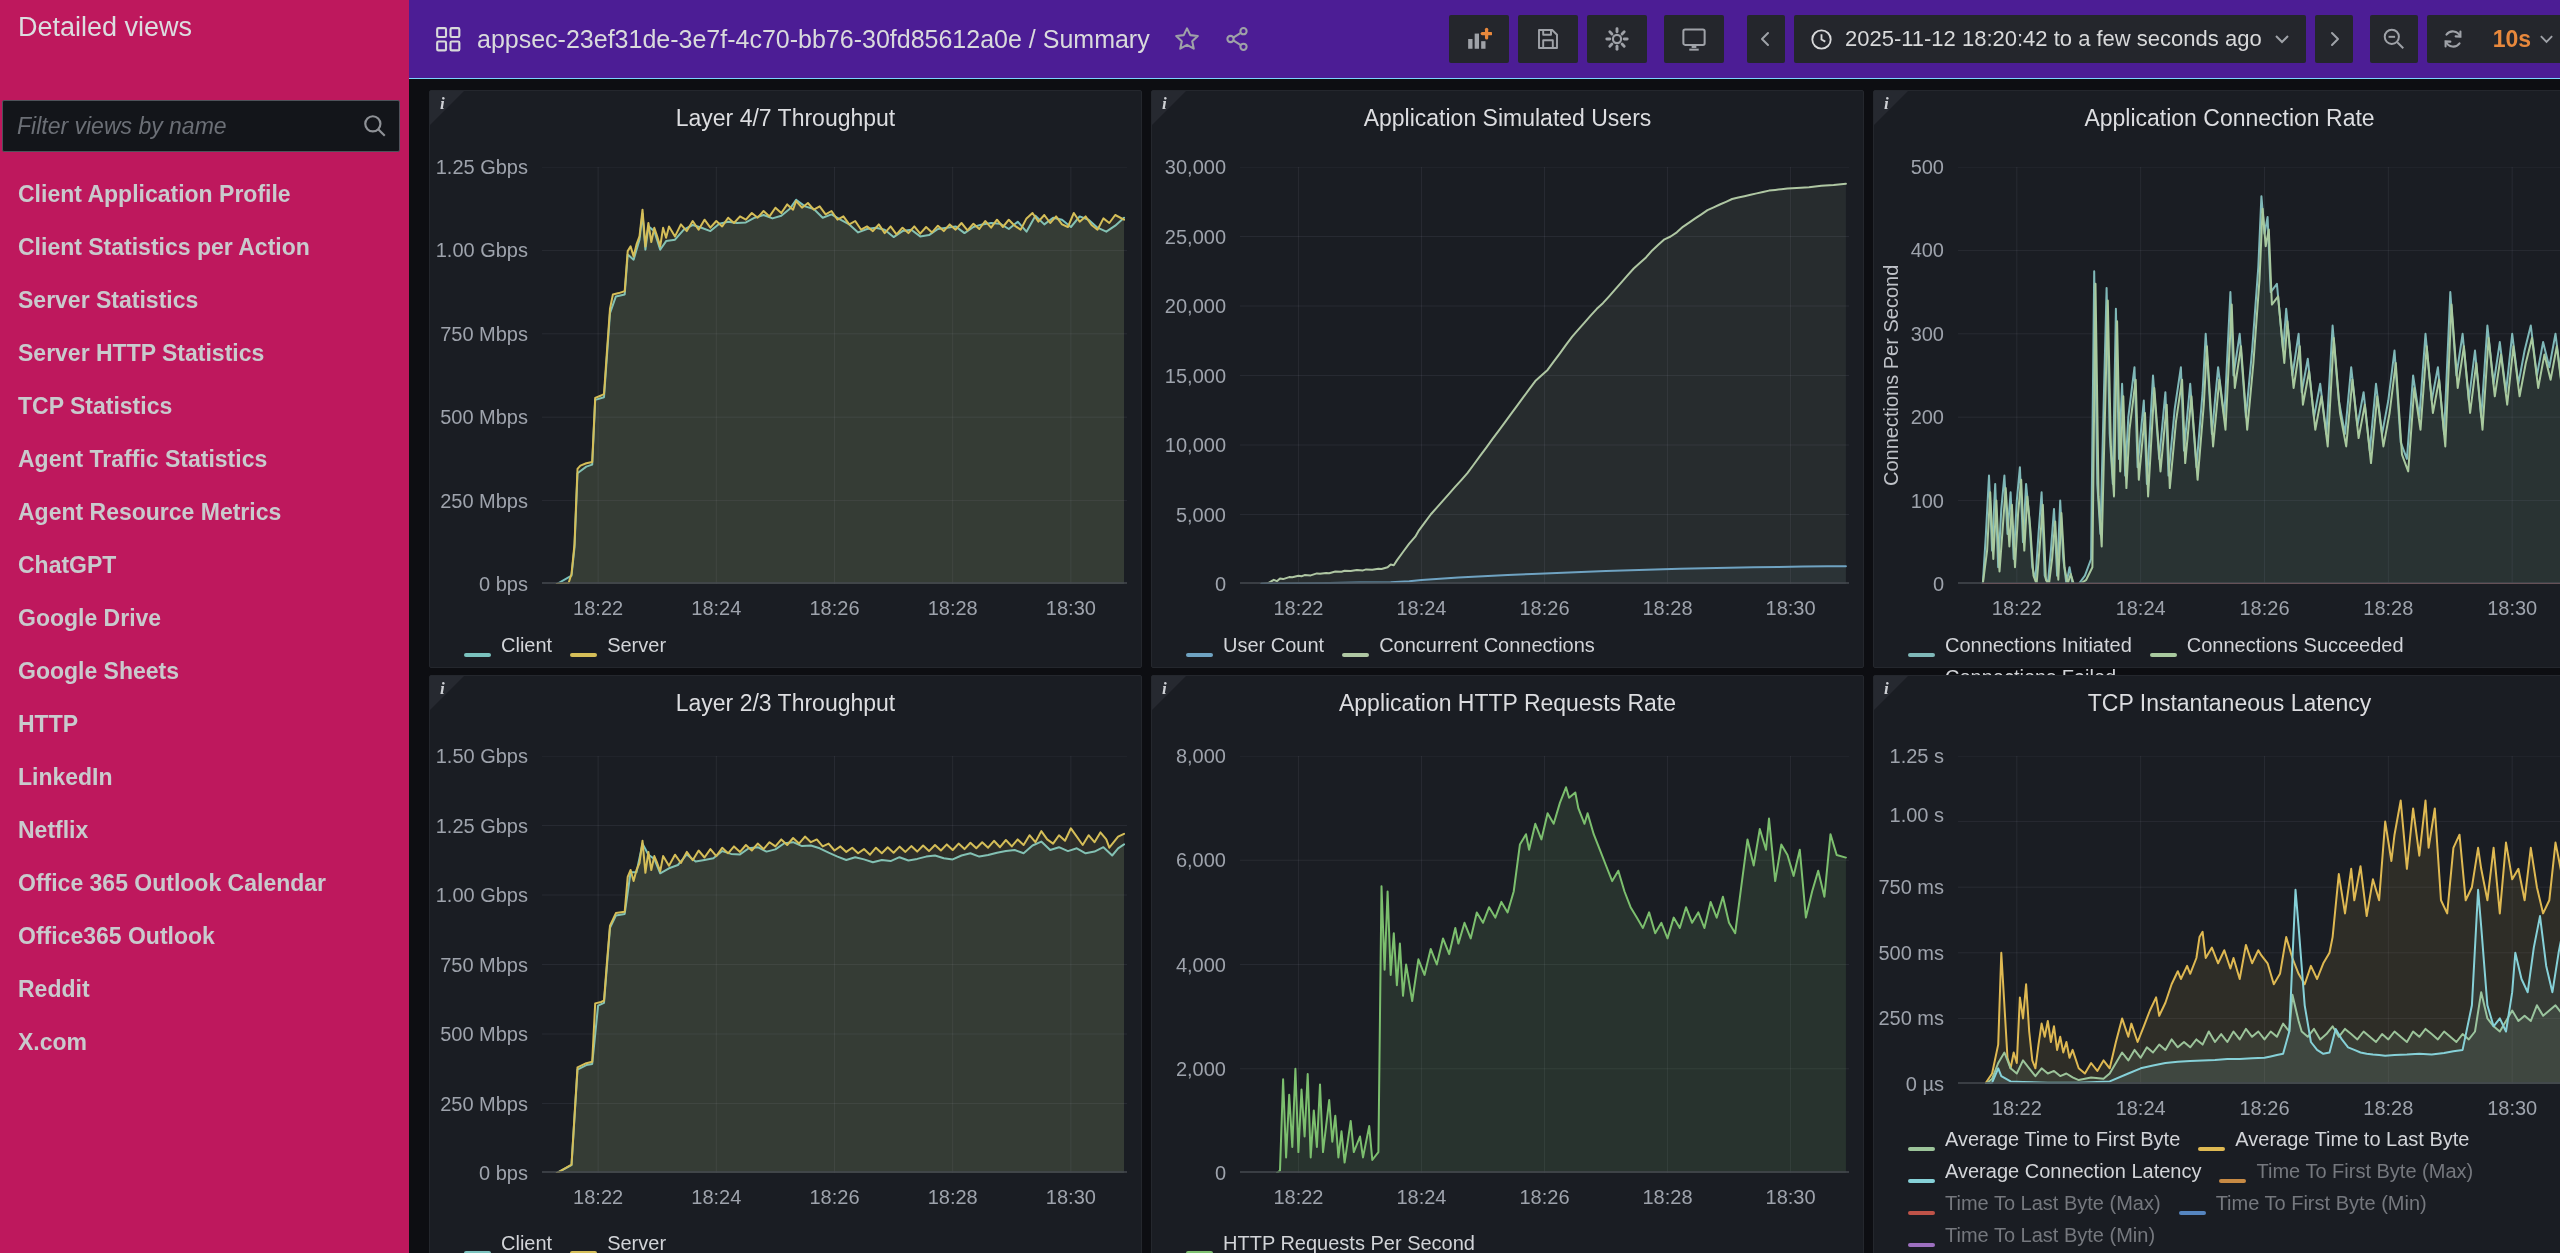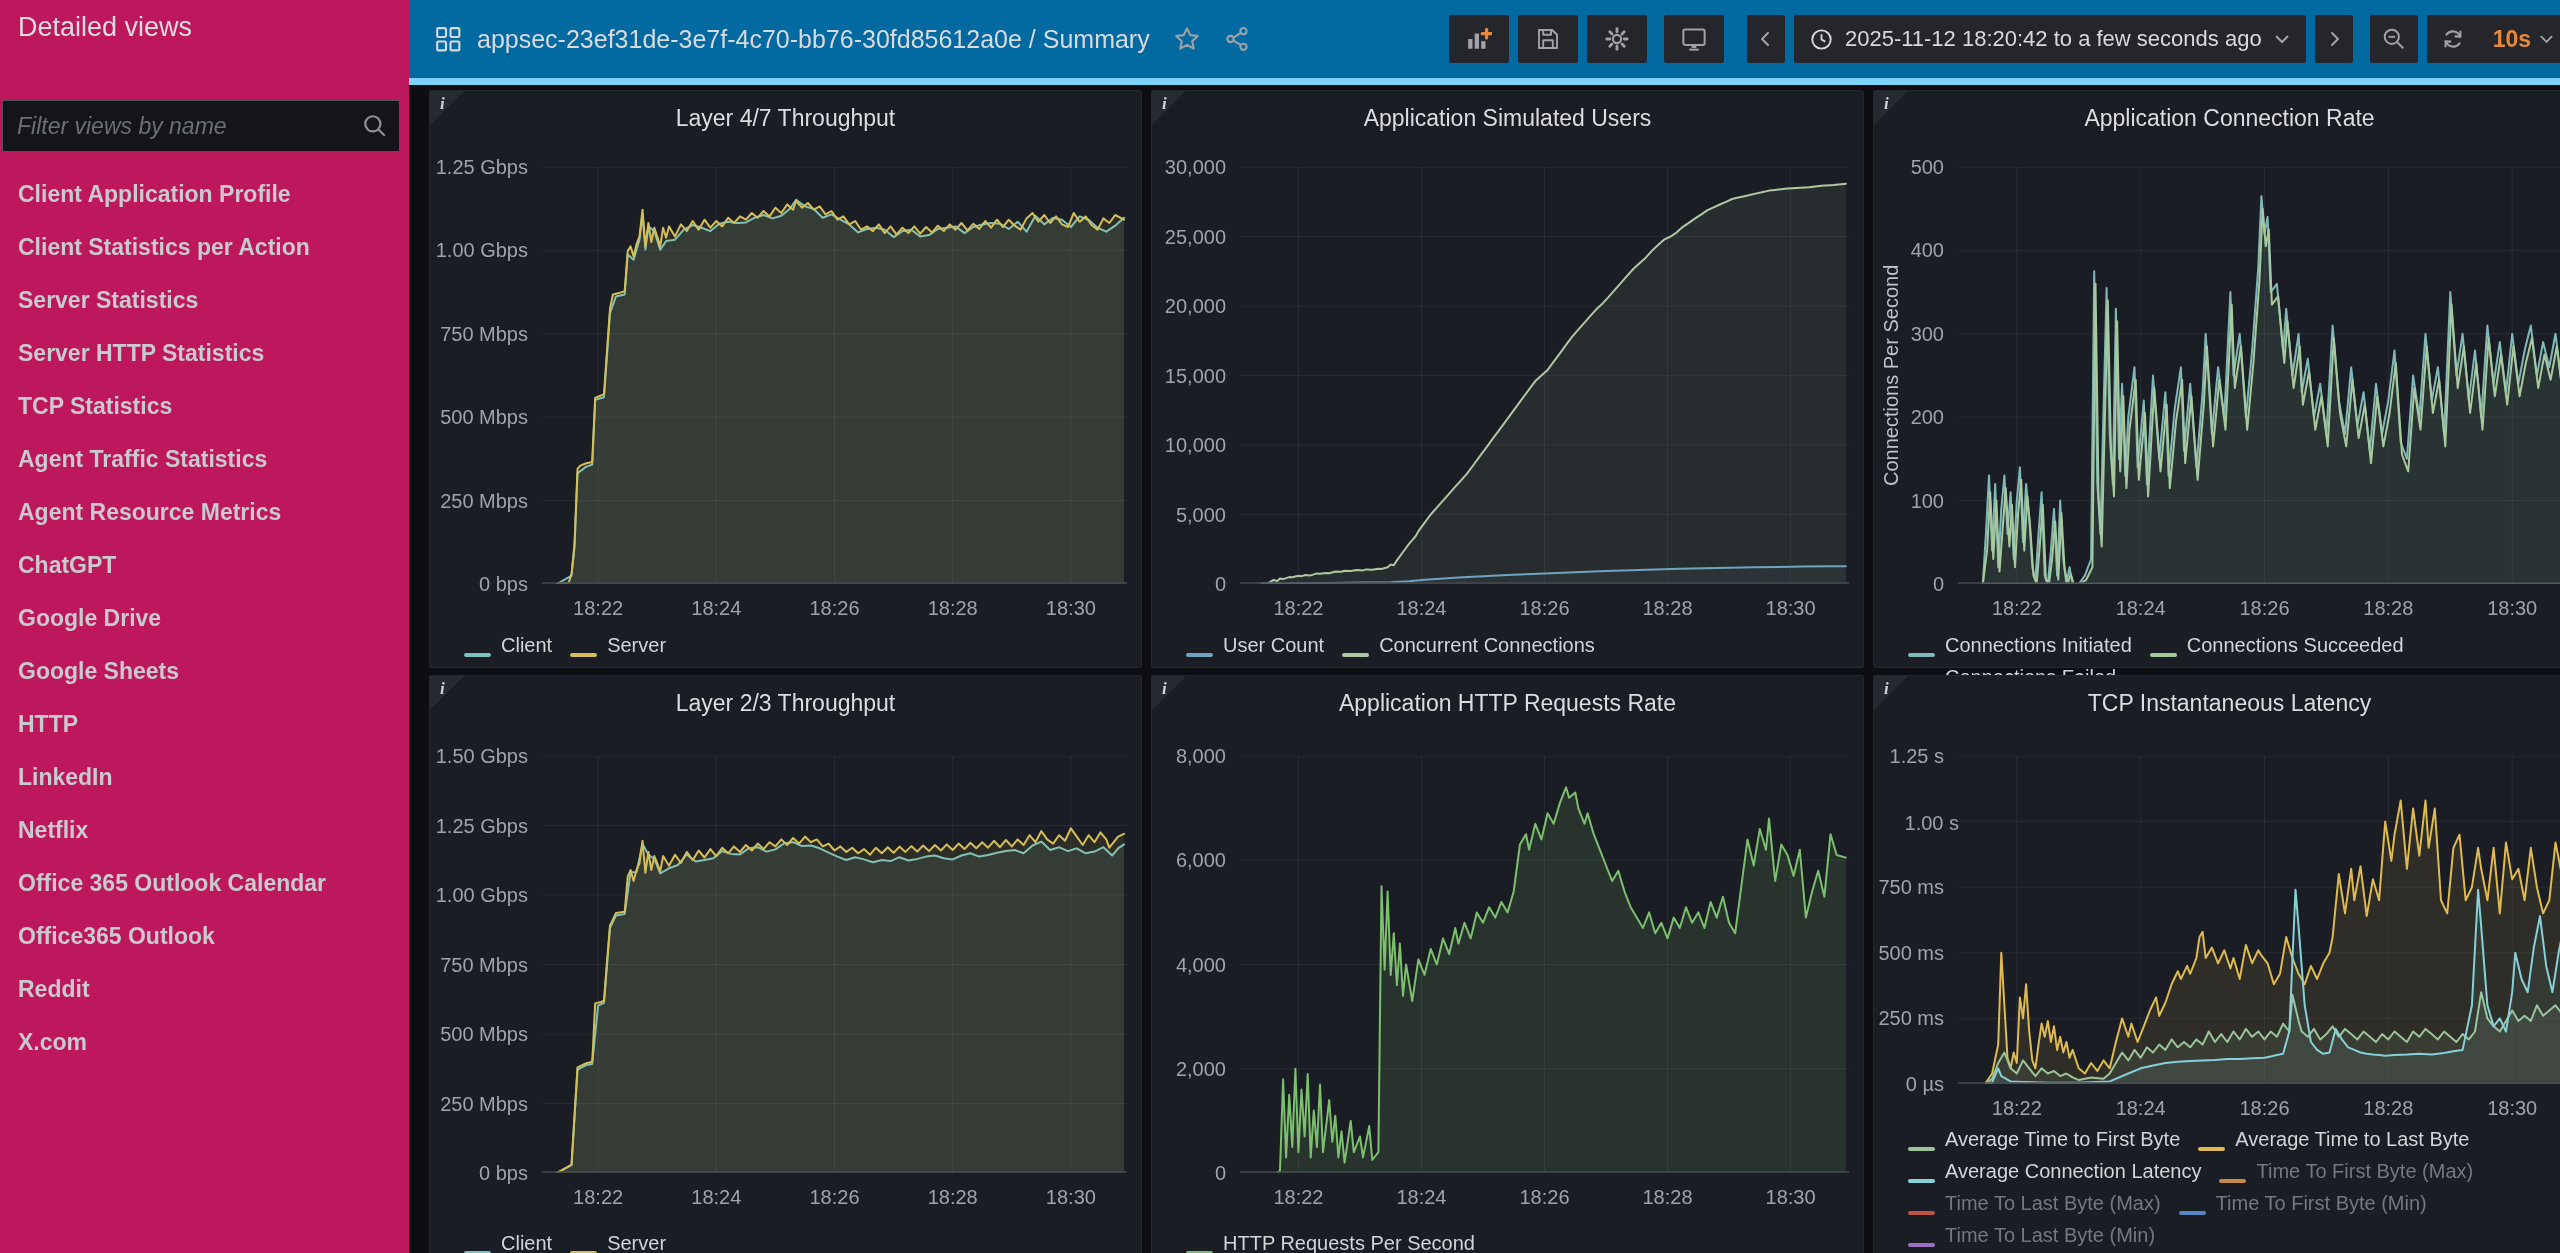--- a/index.html
+++ b/index.html
@@ -11,22 +11,22 @@
   .filter-wrap{position:absolute;left:2px;top:100px;width:398px;height:52px;}
   .filter-input{width:100%;height:100%;box-sizing:border-box;background:#13151a;border:1px solid #4f525a;
       border-radius:2px;color:#d8d9da;font-size:23px;padding:0 48px 0 14px;font-family:"Liberation Sans",sans-serif;outline:none;}
   .filter-input::placeholder{font-style:italic;color:#6b6f76;}
   .filter-search-icon{position:absolute;right:12px;top:13px;}
   .view-list{position:absolute;left:0;top:168px;width:409px;}
   .side-item{height:53px;line-height:53px;padding-left:18px;font-size:23px;font-weight:600;color:#c9cacd;
       white-space:nowrap;overflow:hidden;cursor:pointer;}
   .side-item.selected{background:#3C59A8;color:#ffffff;}
   
-  .topnav{position:absolute;left:409px;top:0;width:2151px;height:78px;background:#0369a1;z-index:2;
-      border-bottom:7px solid #7dd3fc;}
+  .topnav{position:absolute;left:409px;top:0;width:2151px;height:78px;background:#4c1d95;z-index:2;
+      border-bottom:1px solid #7dd3fc;}
   .nav-left{position:absolute;left:27px;top:0;height:78px;display:flex;align-items:center;gap:16px;}
   .dash-title{font-size:25px;color:#d9dadc;white-space:nowrap;}
   .nav-icon-btn{display:flex;align-items:center;justify-content:center;cursor:pointer;background:none;border:none;padding:0;margin-left:8px;}
   .nav-right{position:absolute;right:-8px;top:15px;display:flex;align-items:center;gap:9px;}
   .tool-btn{height:48px;min-width:60px;background:#24262c;border-radius:2px;display:flex;align-items:center;
       justify-content:center;cursor:pointer;border:none;padding:0;}
   .tool-btn.narrow{min-width:38px;}
   .time-btn{height:48px;background:#24262c;border-radius:2px;display:flex;align-items:center;gap:12px;
       padding:0 16px;cursor:pointer;font-size:22px;color:#d8d9da;white-space:nowrap;}
   .split-btn{height:48px;background:#24262c;border-radius:2px;display:flex;align-items:stretch;cursor:pointer;}
@@ -426,21 +426,21 @@
         </div>
       </div>
       <div class="panel" style="left: 1464px; top: 597px; width: 713px; height: 640px;">
         <div class="corner"></div>
         <span class="corner-i">i</span>
         <div class="panel-title">TCP Instantaneous Latency</div>
         <div class="ytick" style="left: 0px; width: 70px; top: 396px;">0 µs</div>
         <div class="ytick" style="left: 0px; width: 70px; top: 330.4px;">250 ms</div>
         <div class="ytick" style="left: 0px; width: 70px; top: 264.8px;">500 ms</div>
         <div class="ytick" style="left: 0px; width: 70px; top: 199.2px;">750 ms</div>
-        <div class="ytick" style="left: 0px; width: 70px; top: 135px; padding-left: 15px;">1.00 s</div>
+        <div class="ytick" style="left: 0px; width: 70px; top: 127px;">1.00 s</div>
         <div class="ytick" style="left: 0px; width: 70px; top: 68px;">1.25 s</div>
         <div class="xtick" style="left: 107.823px; top: 420px;">18:22</div>
         <div class="xtick" style="left: 231.662px; top: 420px;">18:24</div>
         <div class="xtick" style="left: 355.5px; top: 420px;">18:26</div>
         <div class="xtick" style="left: 479.338px; top: 420px;">18:28</div>
         <div class="xtick" style="left: 603.177px; top: 420px;">18:30</div>
         <svg width="613" height="328" viewBox="0 0 613 328" class="chart-svg" style="left: 84px; top: 80px;">
           <line x1="58.82323232323228" x2="58.82323232323228" y1="0" y2="328" stroke="rgba(204,210,224,0.08)" stroke-width="1"></line>
           <line x1="182.66161616161614" x2="182.66161616161614" y1="0" y2="328" stroke="rgba(204,210,224,0.08)" stroke-width="1"></line>
           <line x1="306.5" x2="306.5" y1="0" y2="328" stroke="rgba(204,210,224,0.08)" stroke-width="1"></line>

